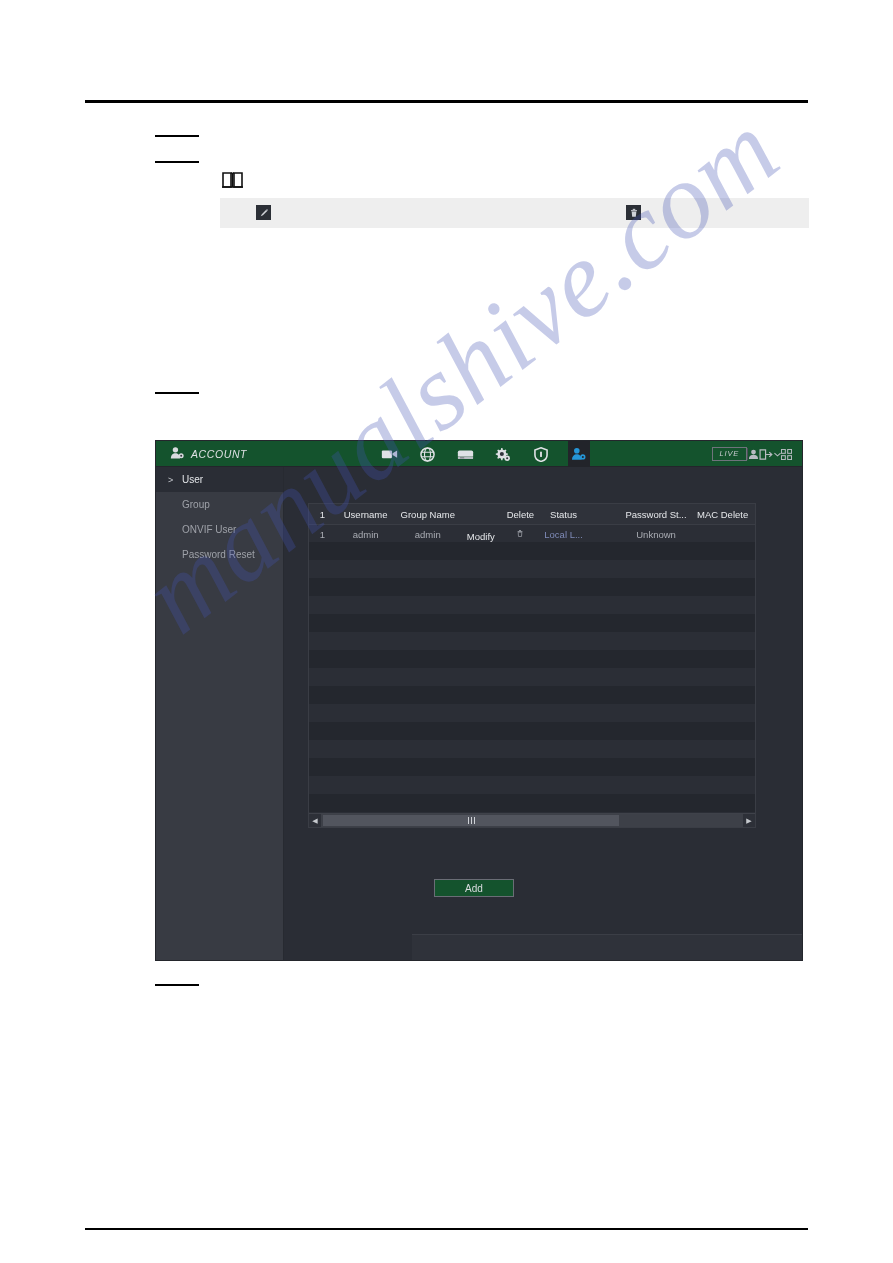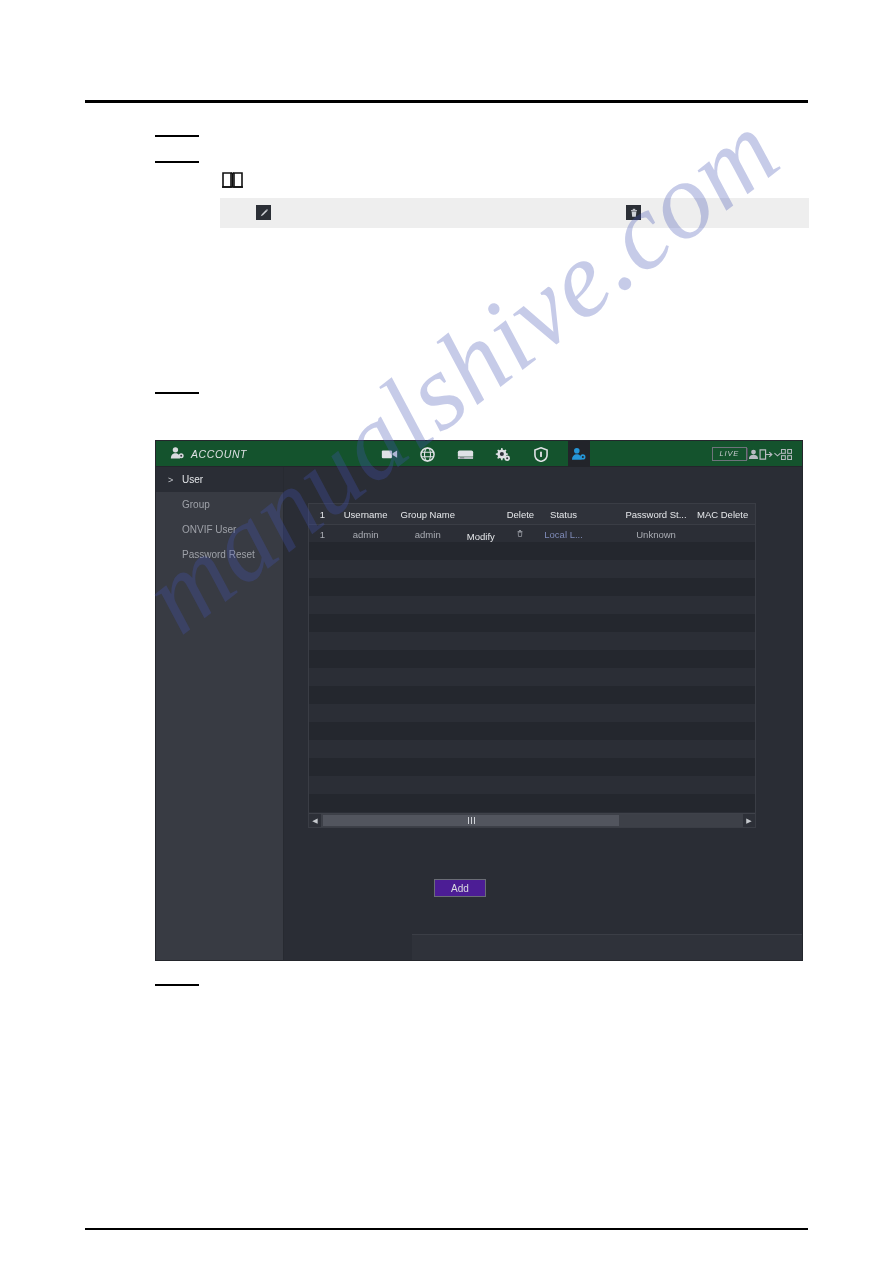--- a/index.html
+++ b/index.html
@@ -326,24 +326,24 @@
   .grip {
     width: 1px;
     height: 7px;
     background: #cfd2d7;
   }
 
   .add-btn {
     position: absolute;
     left: 150px;
     top: 412px;
-    width: 52px;
+    width: 80px;
     height: 18px;
     border: 1px solid #6a6d76;
-    background: #4c1d95;
+    background: #14532d;
     color: #dadce0;
     font-size: 10px;
     display: flex;
     align-items: center;
     justify-content: center;
     cursor: pointer;
     box-sizing: border-box;
   }
 
   .ui-footer {

